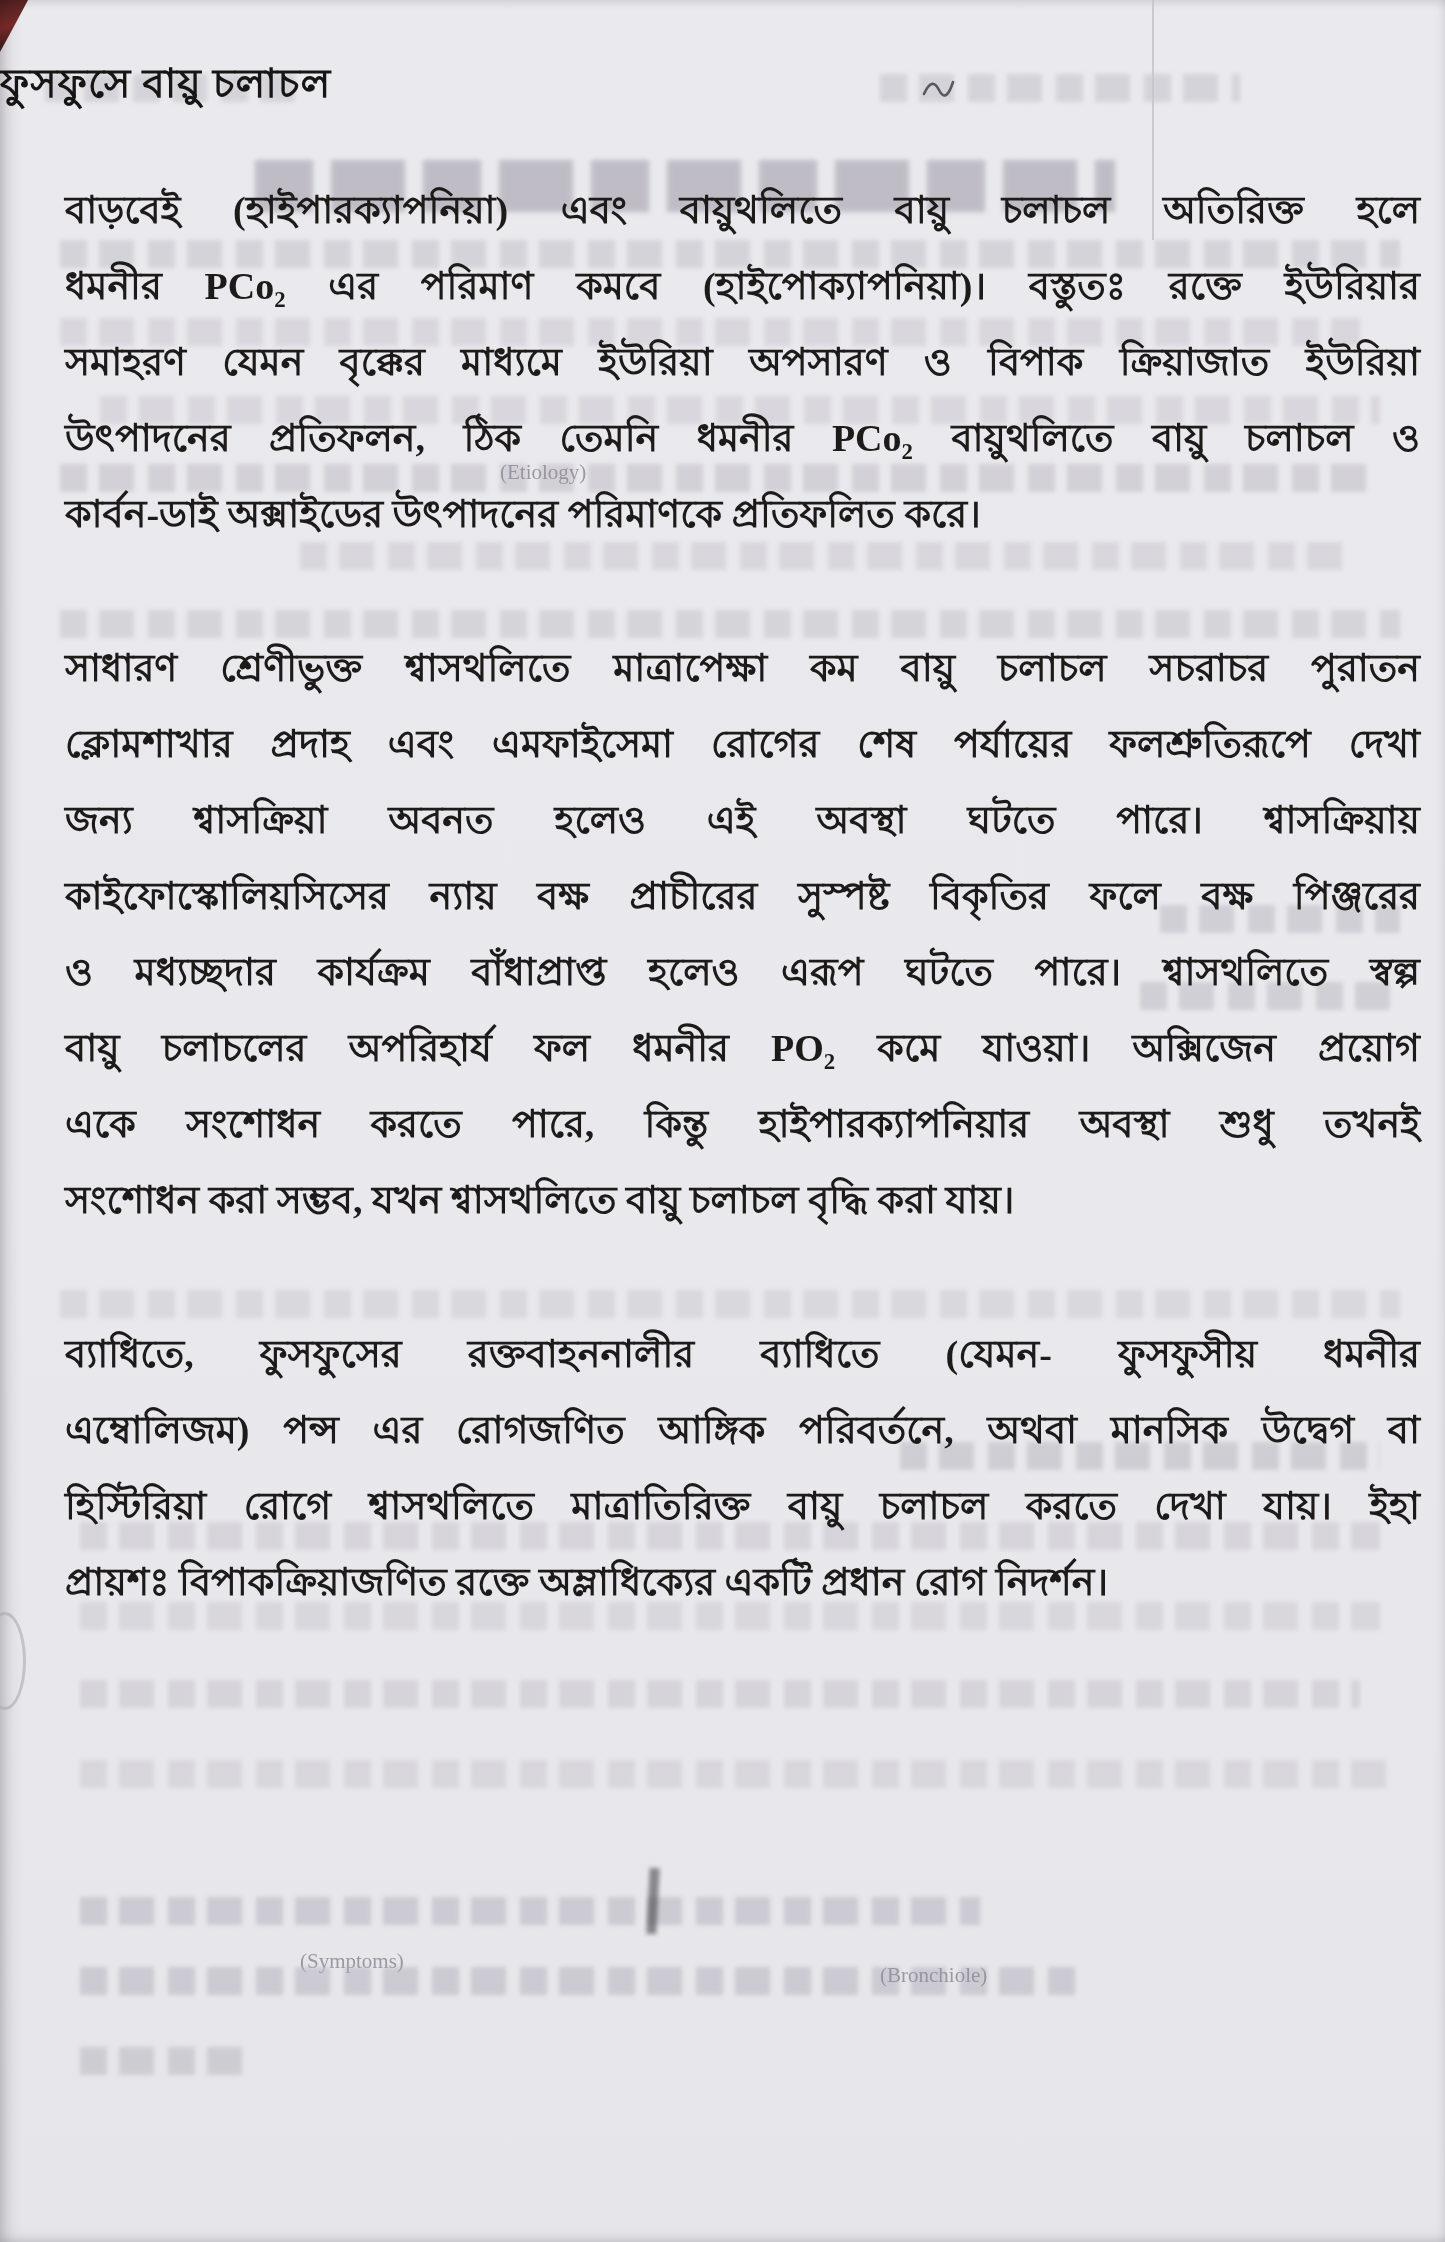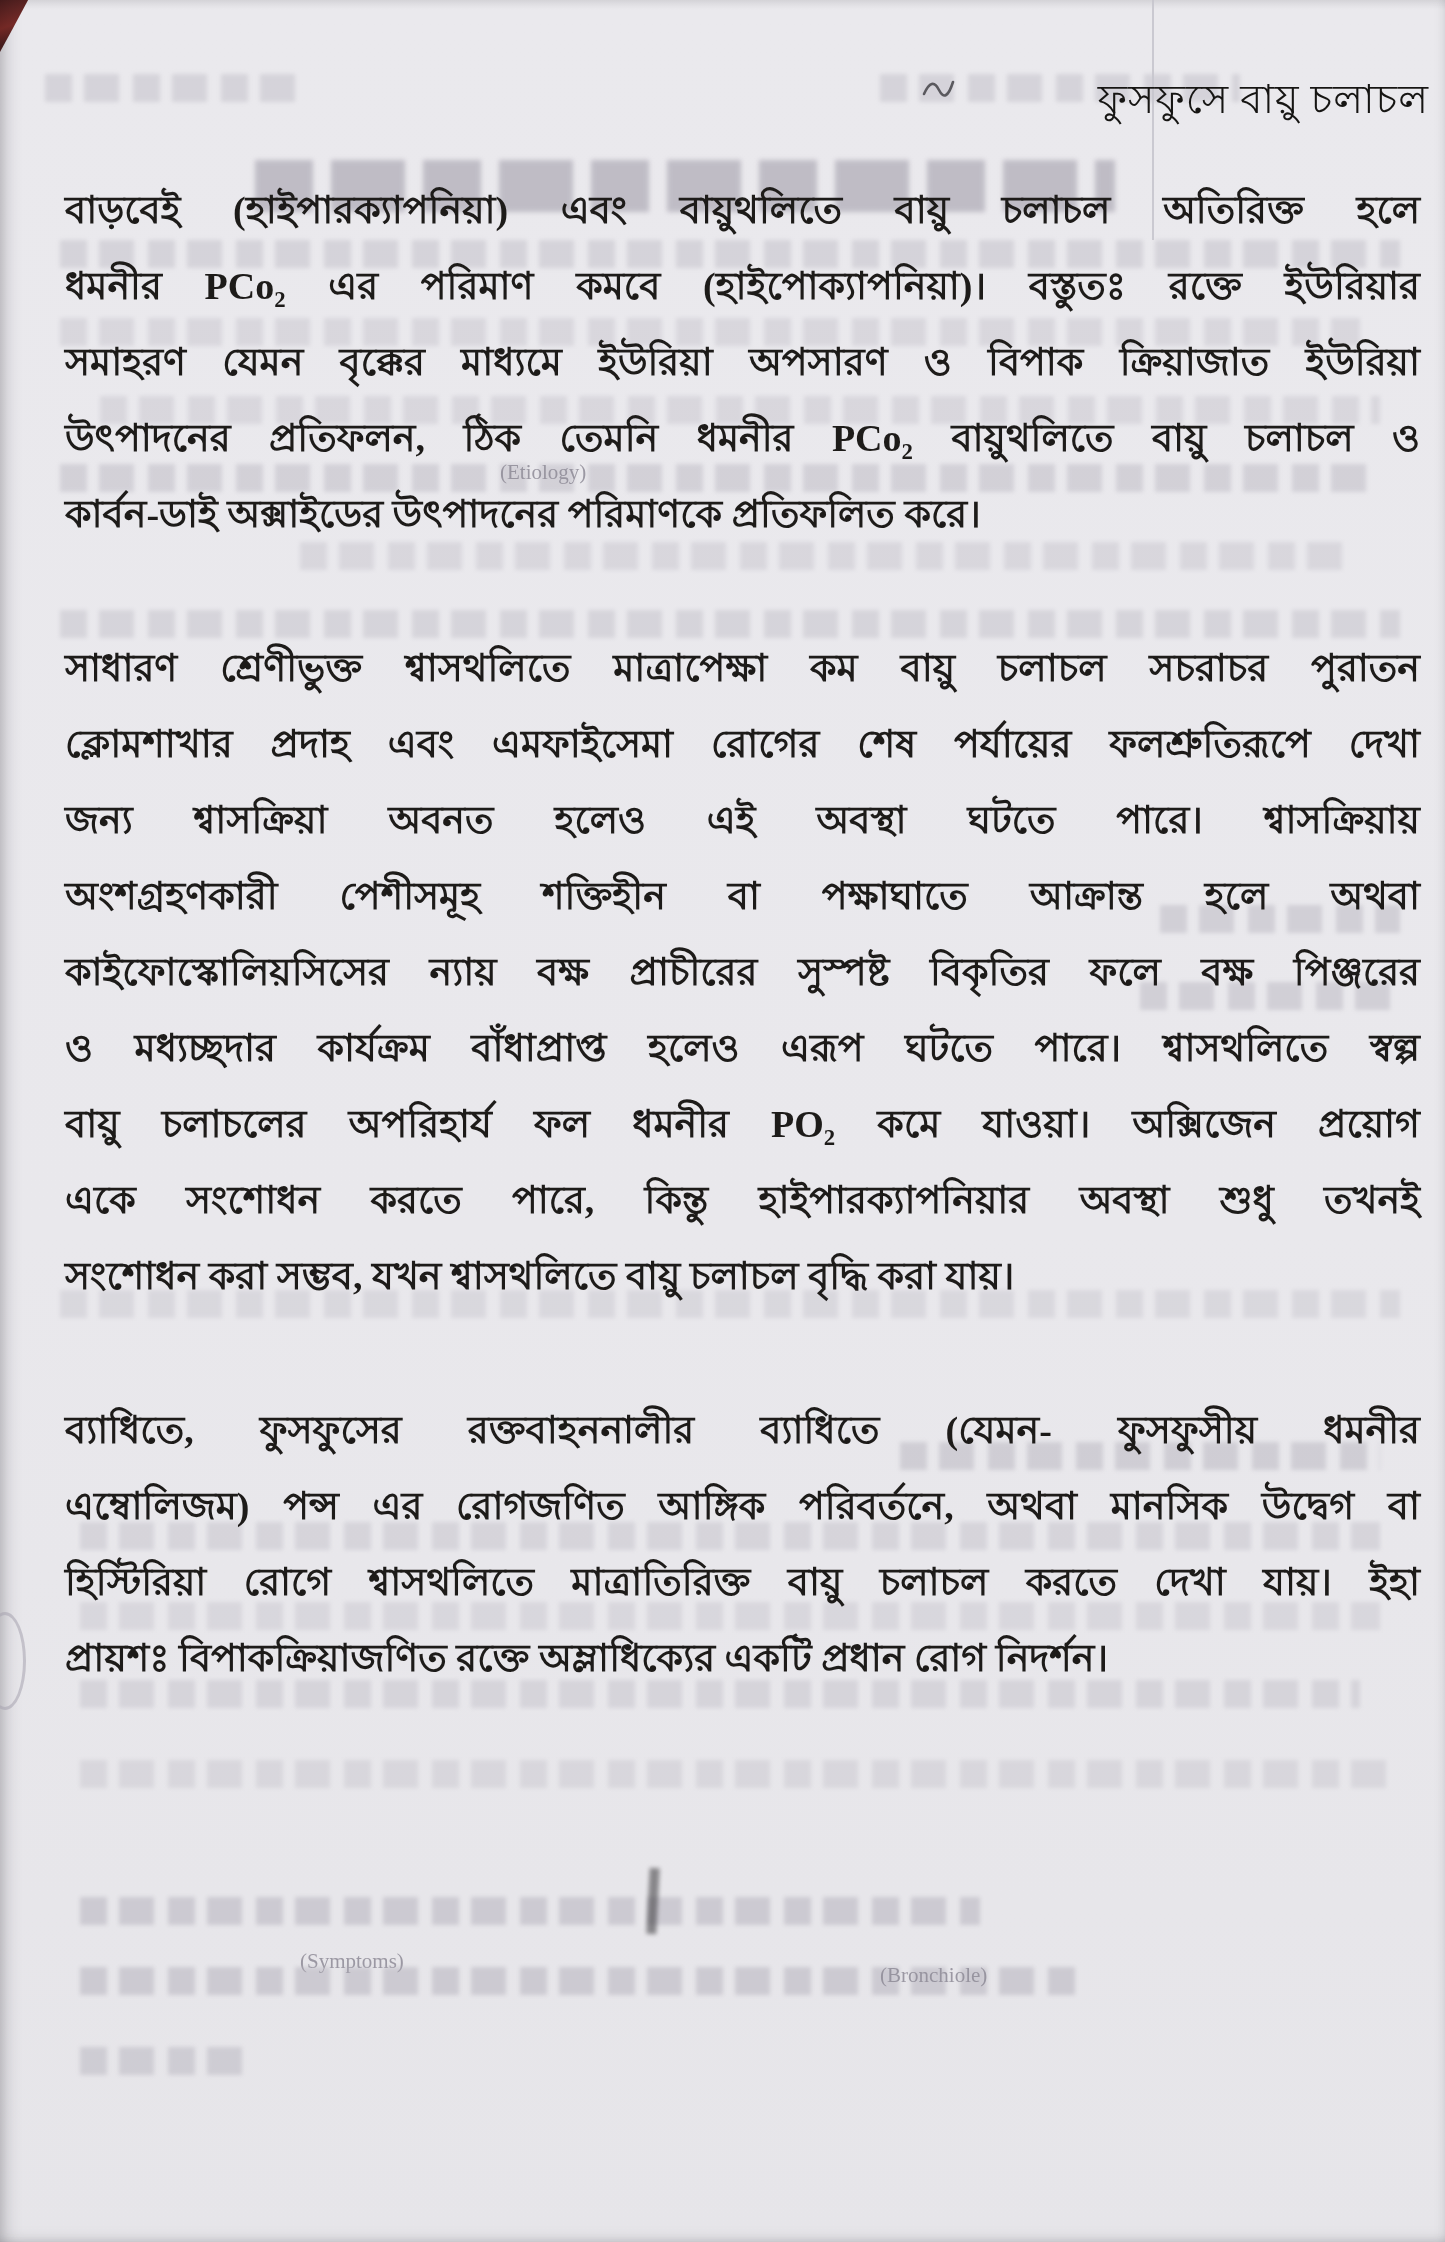--- a/index.html
+++ b/index.html
@@ -15,24 +15,24 @@
       linear-gradient(180deg, #dddce0 0px, #eae9ed 10px, #e9e8ec 55%, #e6e5e9 100%);
     box-shadow: inset 14px 0 18px -12px rgba(90,88,96,.45),
                 inset -6px 0 14px -10px rgba(90,88,96,.35),
                 inset 0 -10px 16px -12px rgba(90,88,96,.35);
     color: #1d1b19;
   }
   
   .title {
     position: absolute;
     top: 52px; left: 0; right: 0;
-    margin: 16px;
-    text-align: right;
+    margin: 0;
+    text-align: left;
     font-size: 40px;
-    font-weight: 400;
+    font-weight: 700;
     letter-spacing: 1px;
     color: #161513;
   }
   .bodytext {
     position: absolute;
     left: 45px; right: 25px; top: 172px;
     font-size: 38px;
     font-weight: 700;
     color: #1d1b19;
     margin-left: 20px;
@@ -150,21 +150,20 @@
       <div class="line">বাড়বেই (হাইপারক্যাপনিয়া) এবং বায়ুথলিতে বায়ু চলাচল অতিরিক্ত হলে</div>
       <div class="line">ধমনীর PCo₂ এর পরিমাণ কমবে (হাইপোক্যাপনিয়া)। বস্তুতঃ রক্তে ইউরিয়ার</div>
       <div class="line">সমাহরণ যেমন বৃক্কের মাধ্যমে ইউরিয়া অপসারণ ও বিপাক ক্রিয়াজাত ইউরিয়া</div>
       <div class="line">উৎপাদনের প্রতিফলন, ঠিক তেমনি ধমনীর PCo₂ বায়ুথলিতে বায়ু চলাচল ও</div>
       <div class="line last">কার্বন-ডাই অক্সাইডের উৎপাদনের পরিমাণকে প্রতিফলিত করে।</div>
     </div>
     <div class="para">
       <div class="line">সাধারণ শ্রেণীভুক্ত শ্বাসথলিতে মাত্রাপেক্ষা কম বায়ু চলাচল সচরাচর পুরাতন</div>
       <div class="line">ক্লোমশাখার প্রদাহ এবং এমফাইসেমা রোগের শেষ পর্যায়ের ফলশ্রুতিরূপে দেখা</div>
       <div class="line">জন্য শ্বাসক্রিয়া অবনত হলেও এই অবস্থা ঘটতে পারে। শ্বাসক্রিয়ায়</div>
-      <div class="line">অংশগ্রহণকারী পেশীসমূহ শক্তিহীন বা পক্ষাঘাতে আক্রান্ত হলে অথবা</div>
       <div class="line">কাইফোস্কোলিয়সিসের ন্যায় বক্ষ প্রাচীরের সুস্পষ্ট বিকৃতির ফলে বক্ষ পিঞ্জরের</div>
       <div class="line">ও মধ্যচ্ছদার কার্যক্রম বাঁধাপ্রাপ্ত হলেও এরূপ ঘটতে পারে। শ্বাসথলিতে স্বল্প</div>
       <div class="line">বায়ু চলাচলের অপরিহার্য ফল ধমনীর PO₂ কমে যাওয়া। অক্সিজেন প্রয়োগ</div>
       <div class="line">একে সংশোধন করতে পারে, কিন্তু হাইপারক্যাপনিয়ার অবস্থা শুধু তখনই</div>
       <div class="line last">সংশোধন করা সম্ভব, যখন শ্বাসথলিতে বায়ু চলাচল বৃদ্ধি করা যায়।</div>
     </div>
     <div class="para">
       <div class="line">ব্যাধিতে, ফুসফুসের রক্তবাহননালীর ব্যাধিতে (যেমন- ফুসফুসীয় ধমনীর</div>
       <div class="line">এম্বোলিজম) পন্স এর রোগজণিত আঙ্গিক পরিবর্তনে, অথবা মানসিক উদ্বেগ বা</div>
       <div class="line">হিস্টিরিয়া রোগে শ্বাসথলিতে মাত্রাতিরিক্ত বায়ু চলাচল করতে দেখা যায়। ইহা</div>

